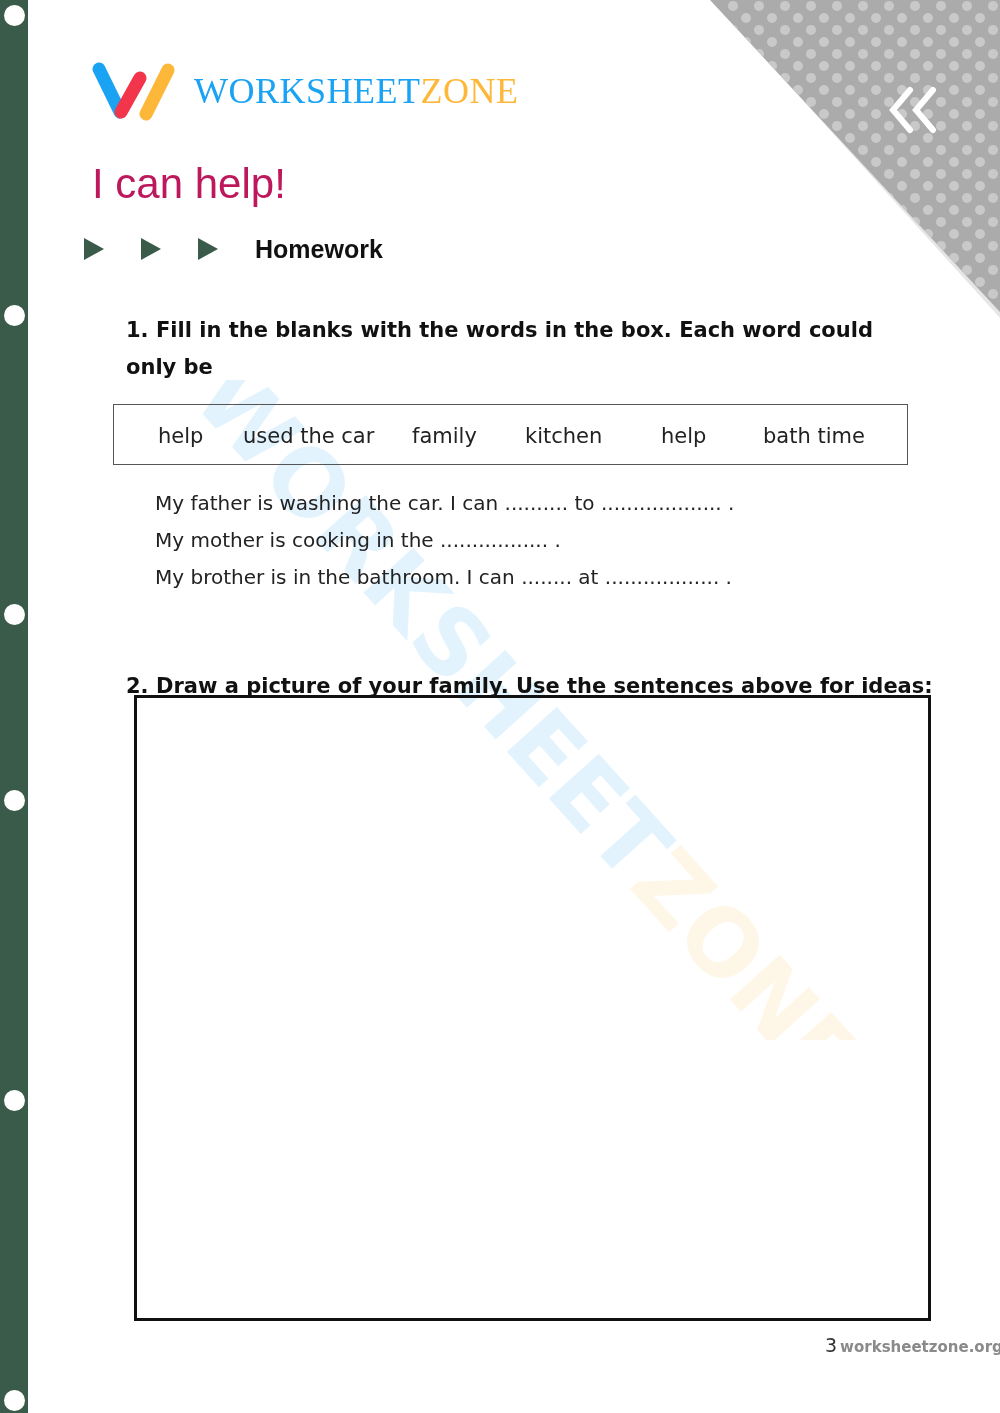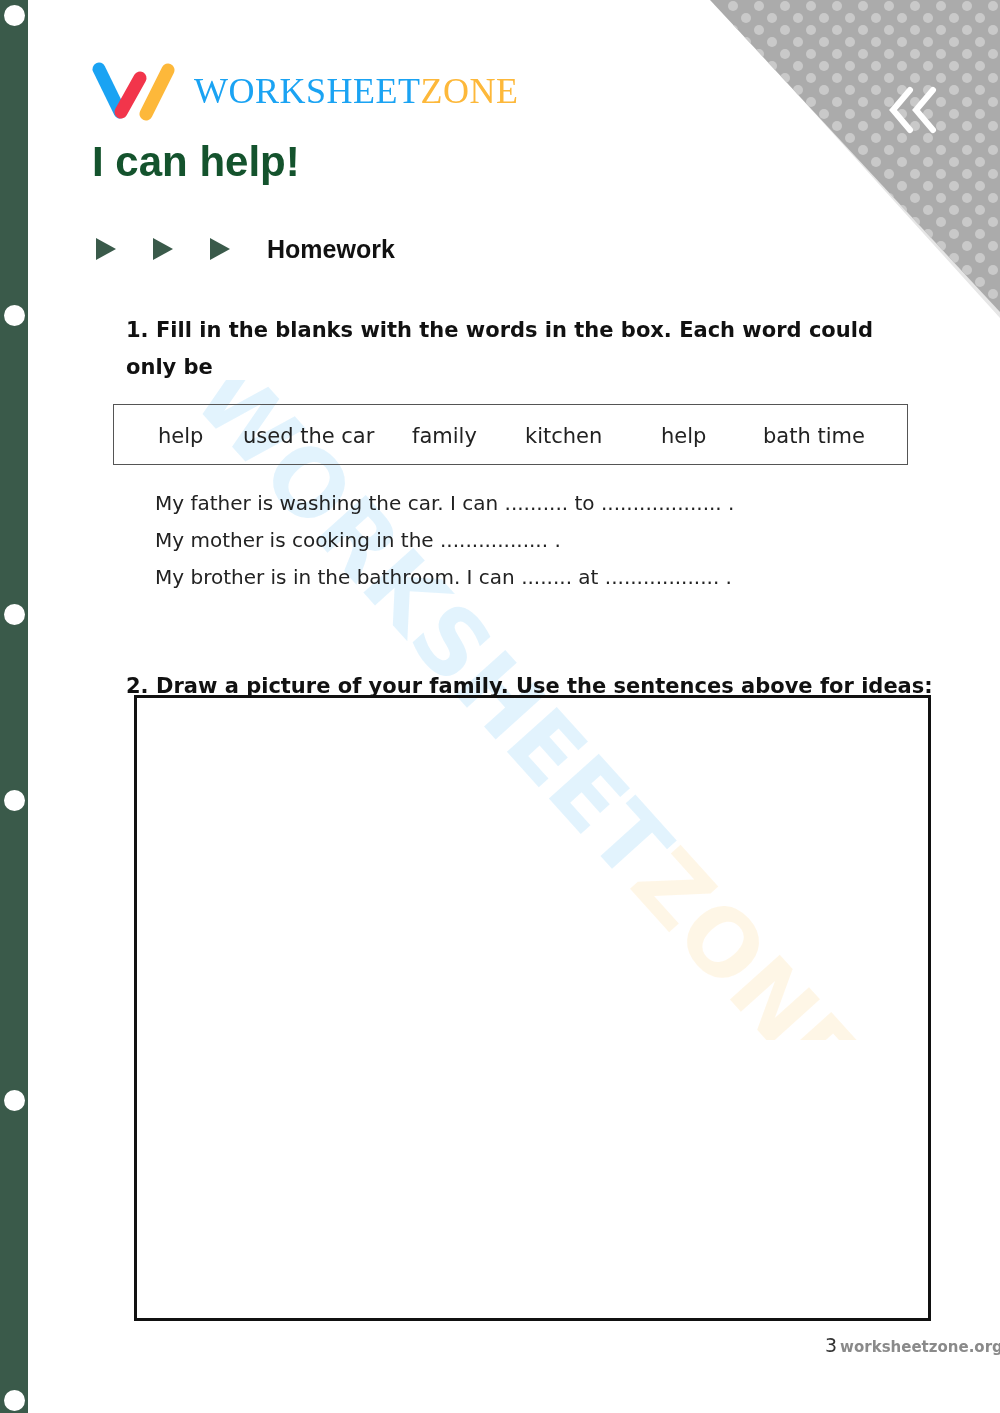--- a/index.html
+++ b/index.html
@@ -11,23 +11,23 @@
 
   .corner { position: absolute; right: 0; top: 0; width: 300px; height: 320px; overflow: hidden; }
   .corner svg { display: block; }
 
   .logo { position: absolute; left: 90px; top: 60px; height: 62px; display: flex; align-items: center; }
   .logo-mark { width: 90px; height: 62px; }
   .logo-text { font-family: Liberation Serif, serif; font-size: 36px; letter-spacing: 0.5px; margin-left: 14px; font-weight: normal; }
   .logo-text .w { color: #1aa3f3; }
   .logo-text .z { color: #fdb83a; }
 
-  .page-title { position: absolute; left: 92px; top: 138px; font-family: "Liberation Sans", sans-serif; font-weight: bold; font-size: 42px; color: #14532d; }
+  .page-title { position: absolute; left: 92px; top: 160px; font-family: "Liberation Sans", sans-serif; font-weight: normal; font-size: 42px; color: #be185d; }
 
-  .section-row { position: absolute; left: 96px; top: 232px; display: flex; align-items: center; height: 34px; justify-content: flex-end; }
+  .section-row { position: absolute; left: 84px; top: 232px; display: flex; align-items: center; height: 34px; justify-content: flex-end; }
   .tri { width: 0; height: 0; border-top: 11px solid transparent; border-bottom: 11px solid transparent; border-left: 20px solid #3a5a4a; margin-right: 37px; }
   .section-label { font-family: "Liberation Sans", sans-serif; font-weight: bold; font-size: 25px; color: #111; margin-left: 0; }
 
   .q { position: absolute; font-family: "DejaVu Sans", sans-serif; font-weight: bold; font-size: 21px; color: #111; line-height: 37px; }
   .q .num { display: inline-block; width: 30px; }
   .q1 { left: 126px; top: 312px; width: 800px; }
   .q1 .cont { padding-left: 30px; display: block; }
   .q2 { left: 126px; top: 640px; width: 820px; margin-top: 28px; }
 
   .wordbox { position: absolute; left: 113px; top: 404px; width: 795px; height: 61px; border: 1.5px solid #555; }

